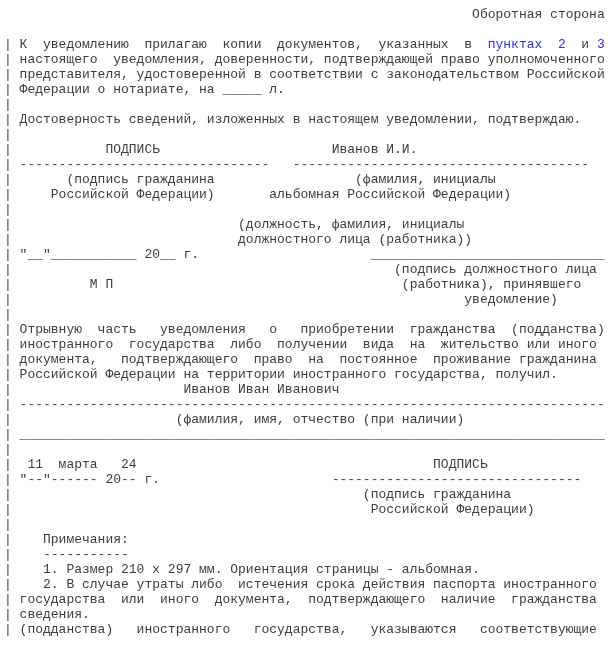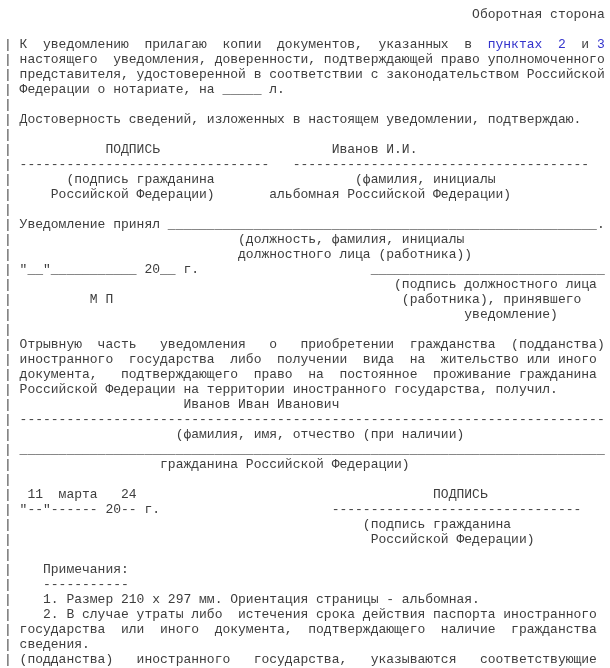--- a/index.html
+++ b/index.html
@@ -46,37 +46,35 @@
   <div class="ln">| представителя, удостоверенной в соответствии с законодательством Российской</div>
   <div class="ln">| Федерации о нотариате, на _____ л.</div>
   <div class="ln">|</div>
   <div class="ln">| Достоверность сведений, изложенных в настоящем уведомлении, подтверждаю.</div>
   <div class="ln">|</div>
   <div class="ln">|            ПОДПИСЬ                      Иванов И.И.</div>
   <div class="ln">| --------------------------------   --------------------------------------</div>
   <div class="ln">|       (подпись гражданина                  (фамилия, инициалы</div>
   <div class="ln">|     Российской Федерации)       альбомная Российской Федерации)</div>
   <div class="ln">|</div>
-  <div class="ln">| Уведомление принял _______________________________________________________.</div>
   <div class="ln">|                             (должность, фамилия, инициалы</div>
   <div class="ln">|                             должностного лица (работника))</div>
   <div class="ln">| "__"___________ 20__ г.                      ______________________________</div>
   <div class="ln">|                                                 (подпись должностного лица</div>
   <div class="ln">|          М П                                     (работника), принявшего</div>
   <div class="ln">|                                                          уведомление)</div>
   <div class="ln">|</div>
   <div class="ln">| Отрывную  часть   уведомления   о   приобретении  гражданства  (подданства)</div>
   <div class="ln">| иностранного  государства  либо  получении  вида  на  жительство или иного</div>
   <div class="ln">| документа,   подтверждающего  право  на  постоянное  проживание гражданина</div>
   <div class="ln">| Российской Федерации на территории иностранного государства, получил.</div>
   <div class="ln">|                      Иванов Иван Иванович</div>
   <div class="ln">| ---------------------------------------------------------------------------</div>
   <div class="ln">|                     (фамилия, имя, отчество (при наличии)</div>
   <div class="ln">| ___________________________________________________________________________</div>
-  <div class="ln">|                   гражданина Российской Федерации)</div>
   <div class="ln">|</div>
   <div class="ln">|  11  марта   24                                      ПОДПИСЬ</div>
   <div class="ln">| "--"------ 20-- г.                      --------------------------------</div>
   <div class="ln">|                                             (подпись гражданина</div>
   <div class="ln">|                                              Российской Федерации)</div>
   <div class="ln">|</div>
   <div class="ln">|    Примечания:</div>
   <div class="ln">|    -----------</div>
   <div class="ln">|    1. Размер 210 x 297 мм. Ориентация страницы - альбомная.</div>
   <div class="ln">|    2. В случае утраты либо  истечения срока действия паспорта иностранного</div>

